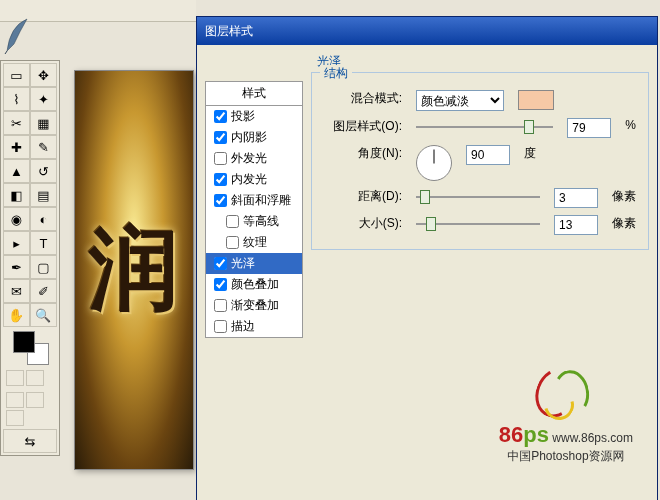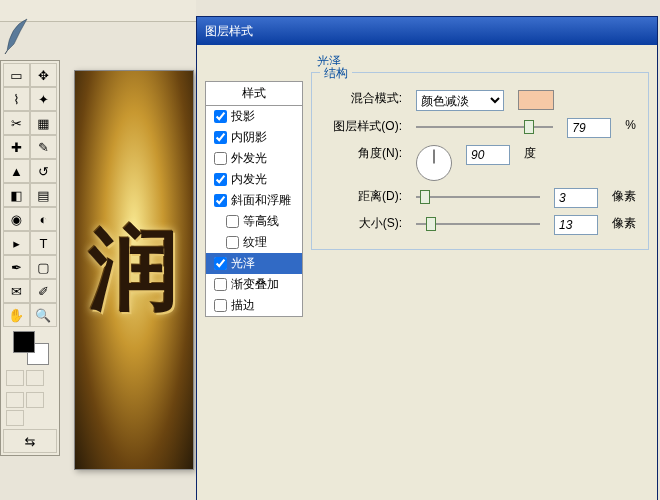--- a/index.html
+++ b/index.html
@@ -31,21 +31,21 @@
 .style-item input[type=checkbox] { width: 13px; height: 13px; }
 .settings-col { flex: 1; }
 .group-title { color: #0a50a0; font-size: 12px; margin-bottom: 2px; padding-left: 6px; }
 .fieldset { border: 1px solid #b0c8e0; padding: 10px 12px 7px; position: relative; }
 .fieldset .legend { position: absolute; top: -8px; left: 8px; background: #ece9d8; padding: 0 4px; color: #0a50a0; }
 .frow { display: flex; margin: 7px 0; gap: 14px; }
 .frow .lbl { width: 78px; text-align: right; }
 .slider { flex: 1; height: 18px; position: relative; }
 .slider .track { position: absolute; top: 8px; left: 0; right: 0; height: 2px; background: #999; }
 .slider .thumb { position: absolute; top: 2px; width: 10px; height: 14px; background: #e8f0e0; border: 1px solid #4a8040; }
-.numbox { width: 44px; height: 20px; border: 1px solid #7f9db9; background: #fff; padding: 2px 4px; text-align: left; font-style: italic; }
+.numbox { width: 44px; height: 20px; border: 1px solid #7f9db9; background: #fff; padding: 2px 4px; text-align: left; }
 select.combo { width: 88px; height: 21px; border: 1px solid #7f9db9; background: #fff; }
 .swatch { width: 36px; height: 20px; background: #f6c9a6; border: 1px solid #888; cursor: pointer; }
 .anglectl { width: 36px; height: 36px; border: 1px solid #888; border-radius: 50%; background: #fff; position: relative; }
 .anglectl .hand { position: absolute; left: 50%; top: 50%; width: 14px; height: 1px; background: #000; transform-origin: left center; transform: rotate(-90deg); }
 .contourbox { width: 36px; height: 28px; border: 1px solid #888; background: linear-gradient(135deg,#fff 0%,#fff 48%,#000 52%,#000 100%); cursor: pointer; }
 .cbgroup { display: flex; flex-direction: column; gap: 4px; }
 .cbline { display: flex; align-items: center; gap: 4px; }
 .watermark { position: absolute; right: 24px; bottom: 50px; text-align: center; font-size: 12px; color: #333; }
 .watermark .logo { width: 60px; height: 50px; margin: 0 auto 4px; position: relative; }
 .watermark .stroke { position: absolute; border-radius: 50%; }
@@ -168,20 +168,24 @@
             </div>
             <div class="style-item indent">
               <input type="checkbox" style="">
               <span>纹理</span>
             </div>
             <div class="style-item sel">
               <input type="checkbox" checked="" style="">
               <span>光泽</span>
             </div>
             <div class="style-item">
+              <input type="checkbox" checked="" style="">
+              <span>颜色叠加</span>
+            </div>
+            <div class="style-item">
               <input type="checkbox" style="">
               <span>渐变叠加</span>
             </div>
             <div class="style-item">
               <input type="checkbox" style="">
               <span>描边</span>
             </div>
           </div>
       </div>
 
@@ -230,16 +234,25 @@
             <div class="slider">
                 <div class="track"></div>
                 <div class="thumb" style="left:8%"></div>
               </div>
             <input class="numbox" value="13" style="">
             <span>像素</span>
           </div>
 
         </div>
 
+        <div class="watermark">
+          <div class="logo">
+            <div class="stroke s1"></div>
+              <div class="stroke s2"></div>
+              <div class="stroke s3"></div>
+          </div>
+          <div><span class="big">86</span><span class="big" style="color:#60a020">ps</span> <span>www.86ps.com</span></div>
+          <div>中国Photoshop资源网</div>
+        </div>
       </div>
     </div>
   </div>
 </div>
 
 </body></html>

